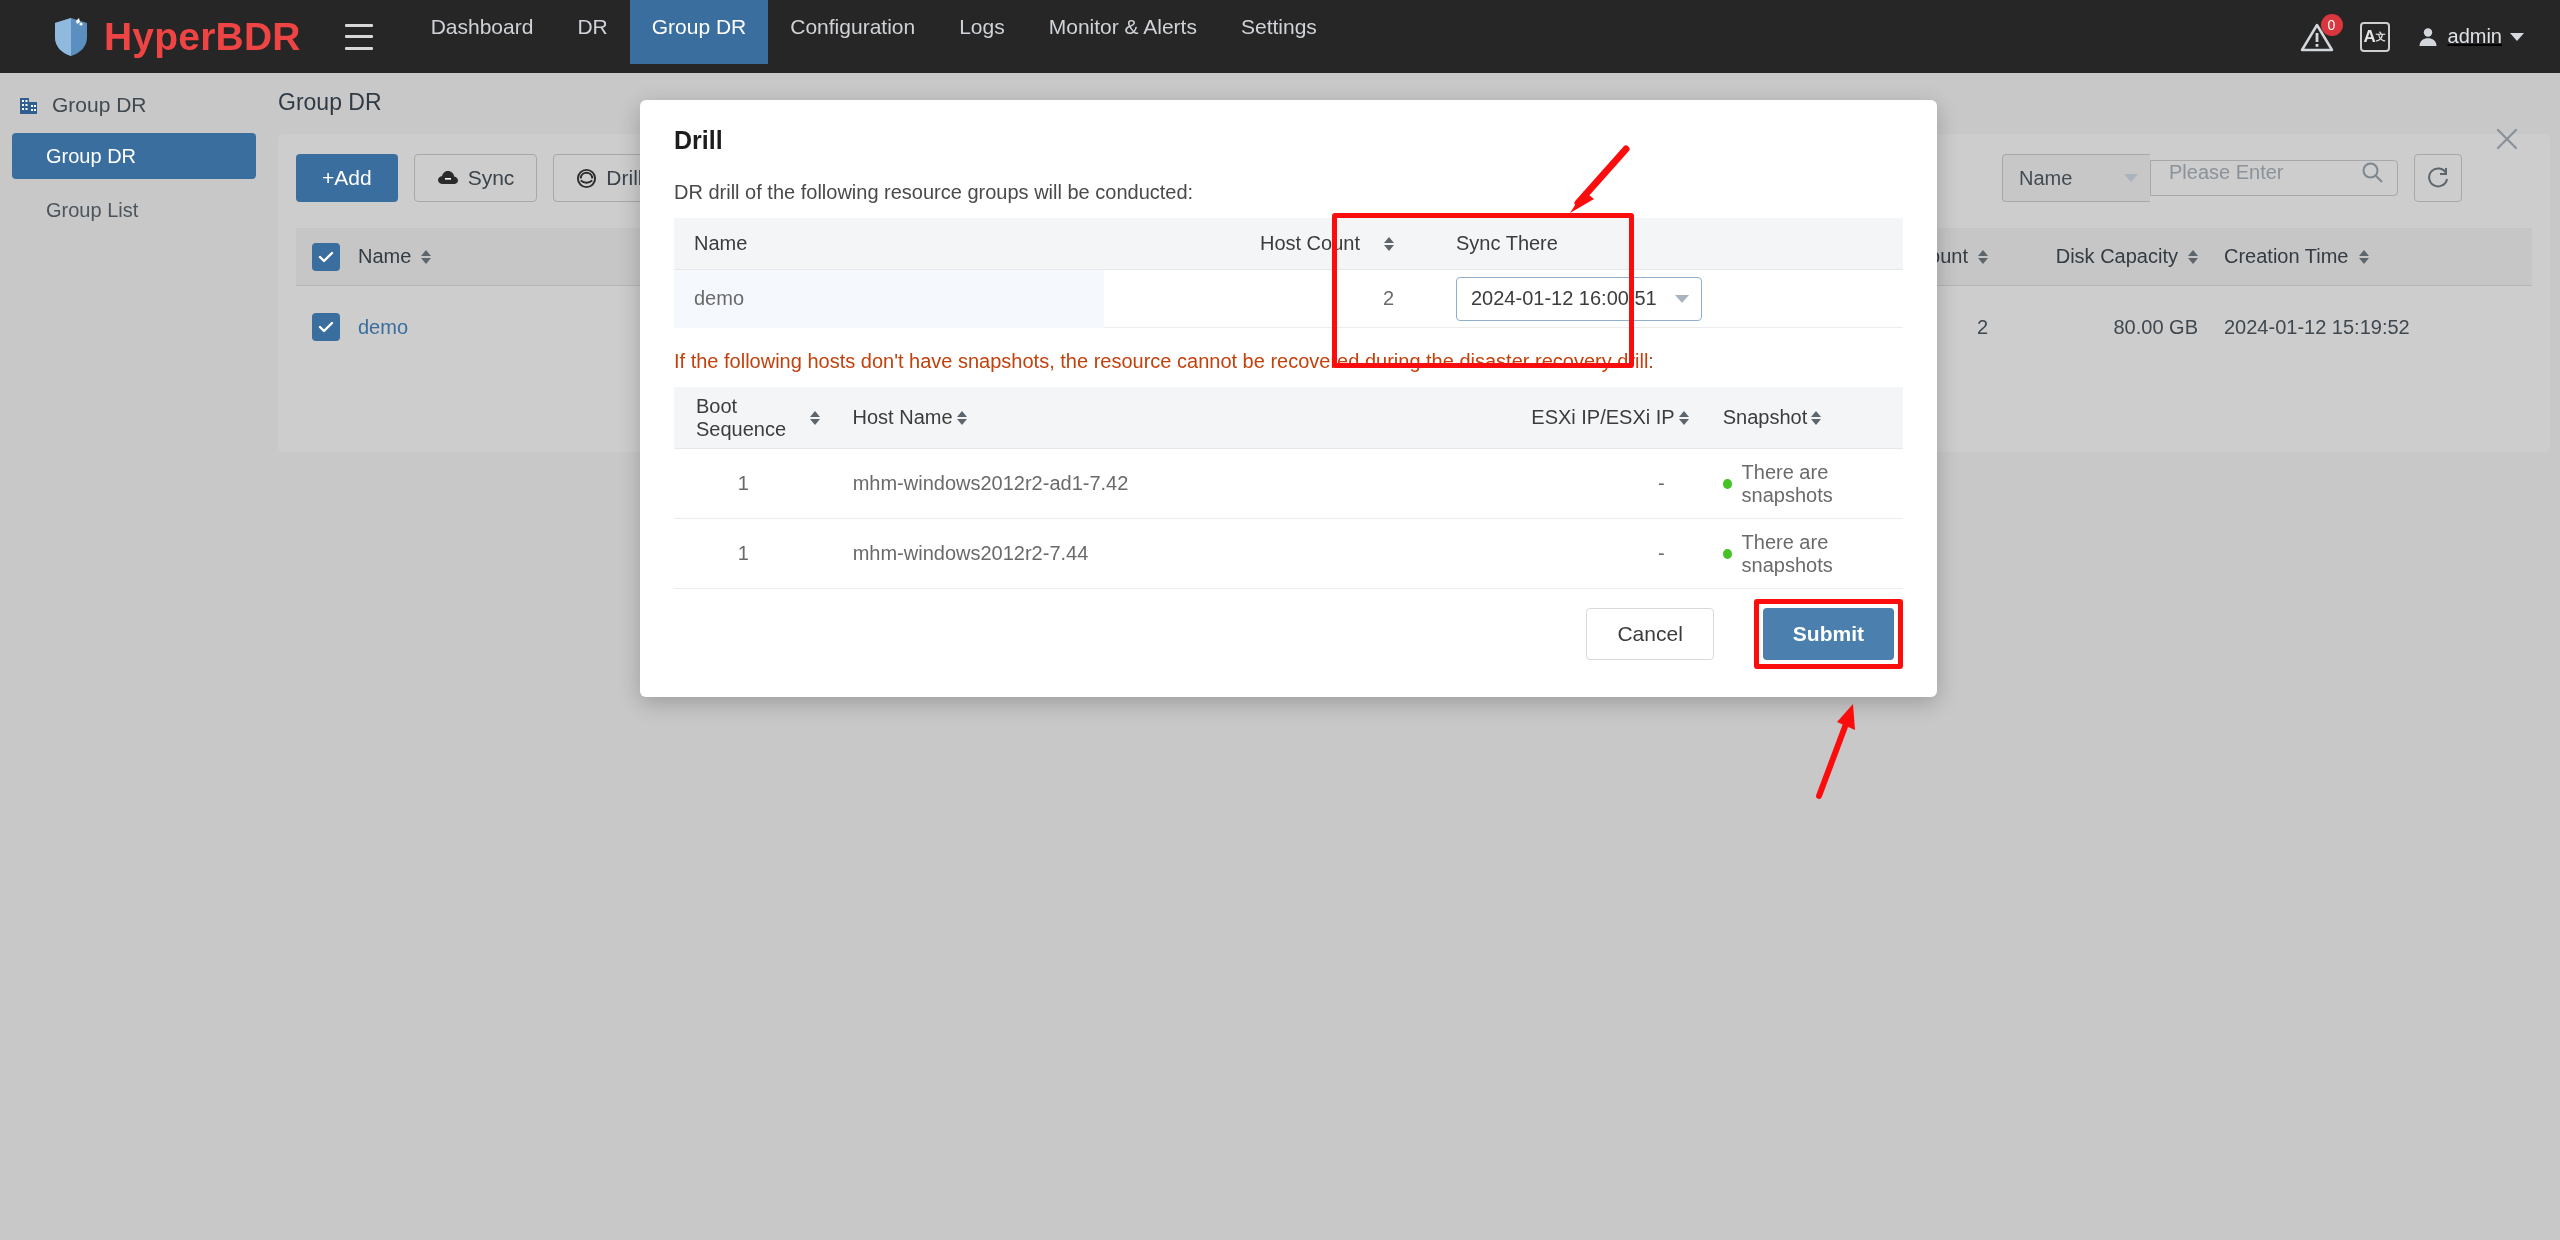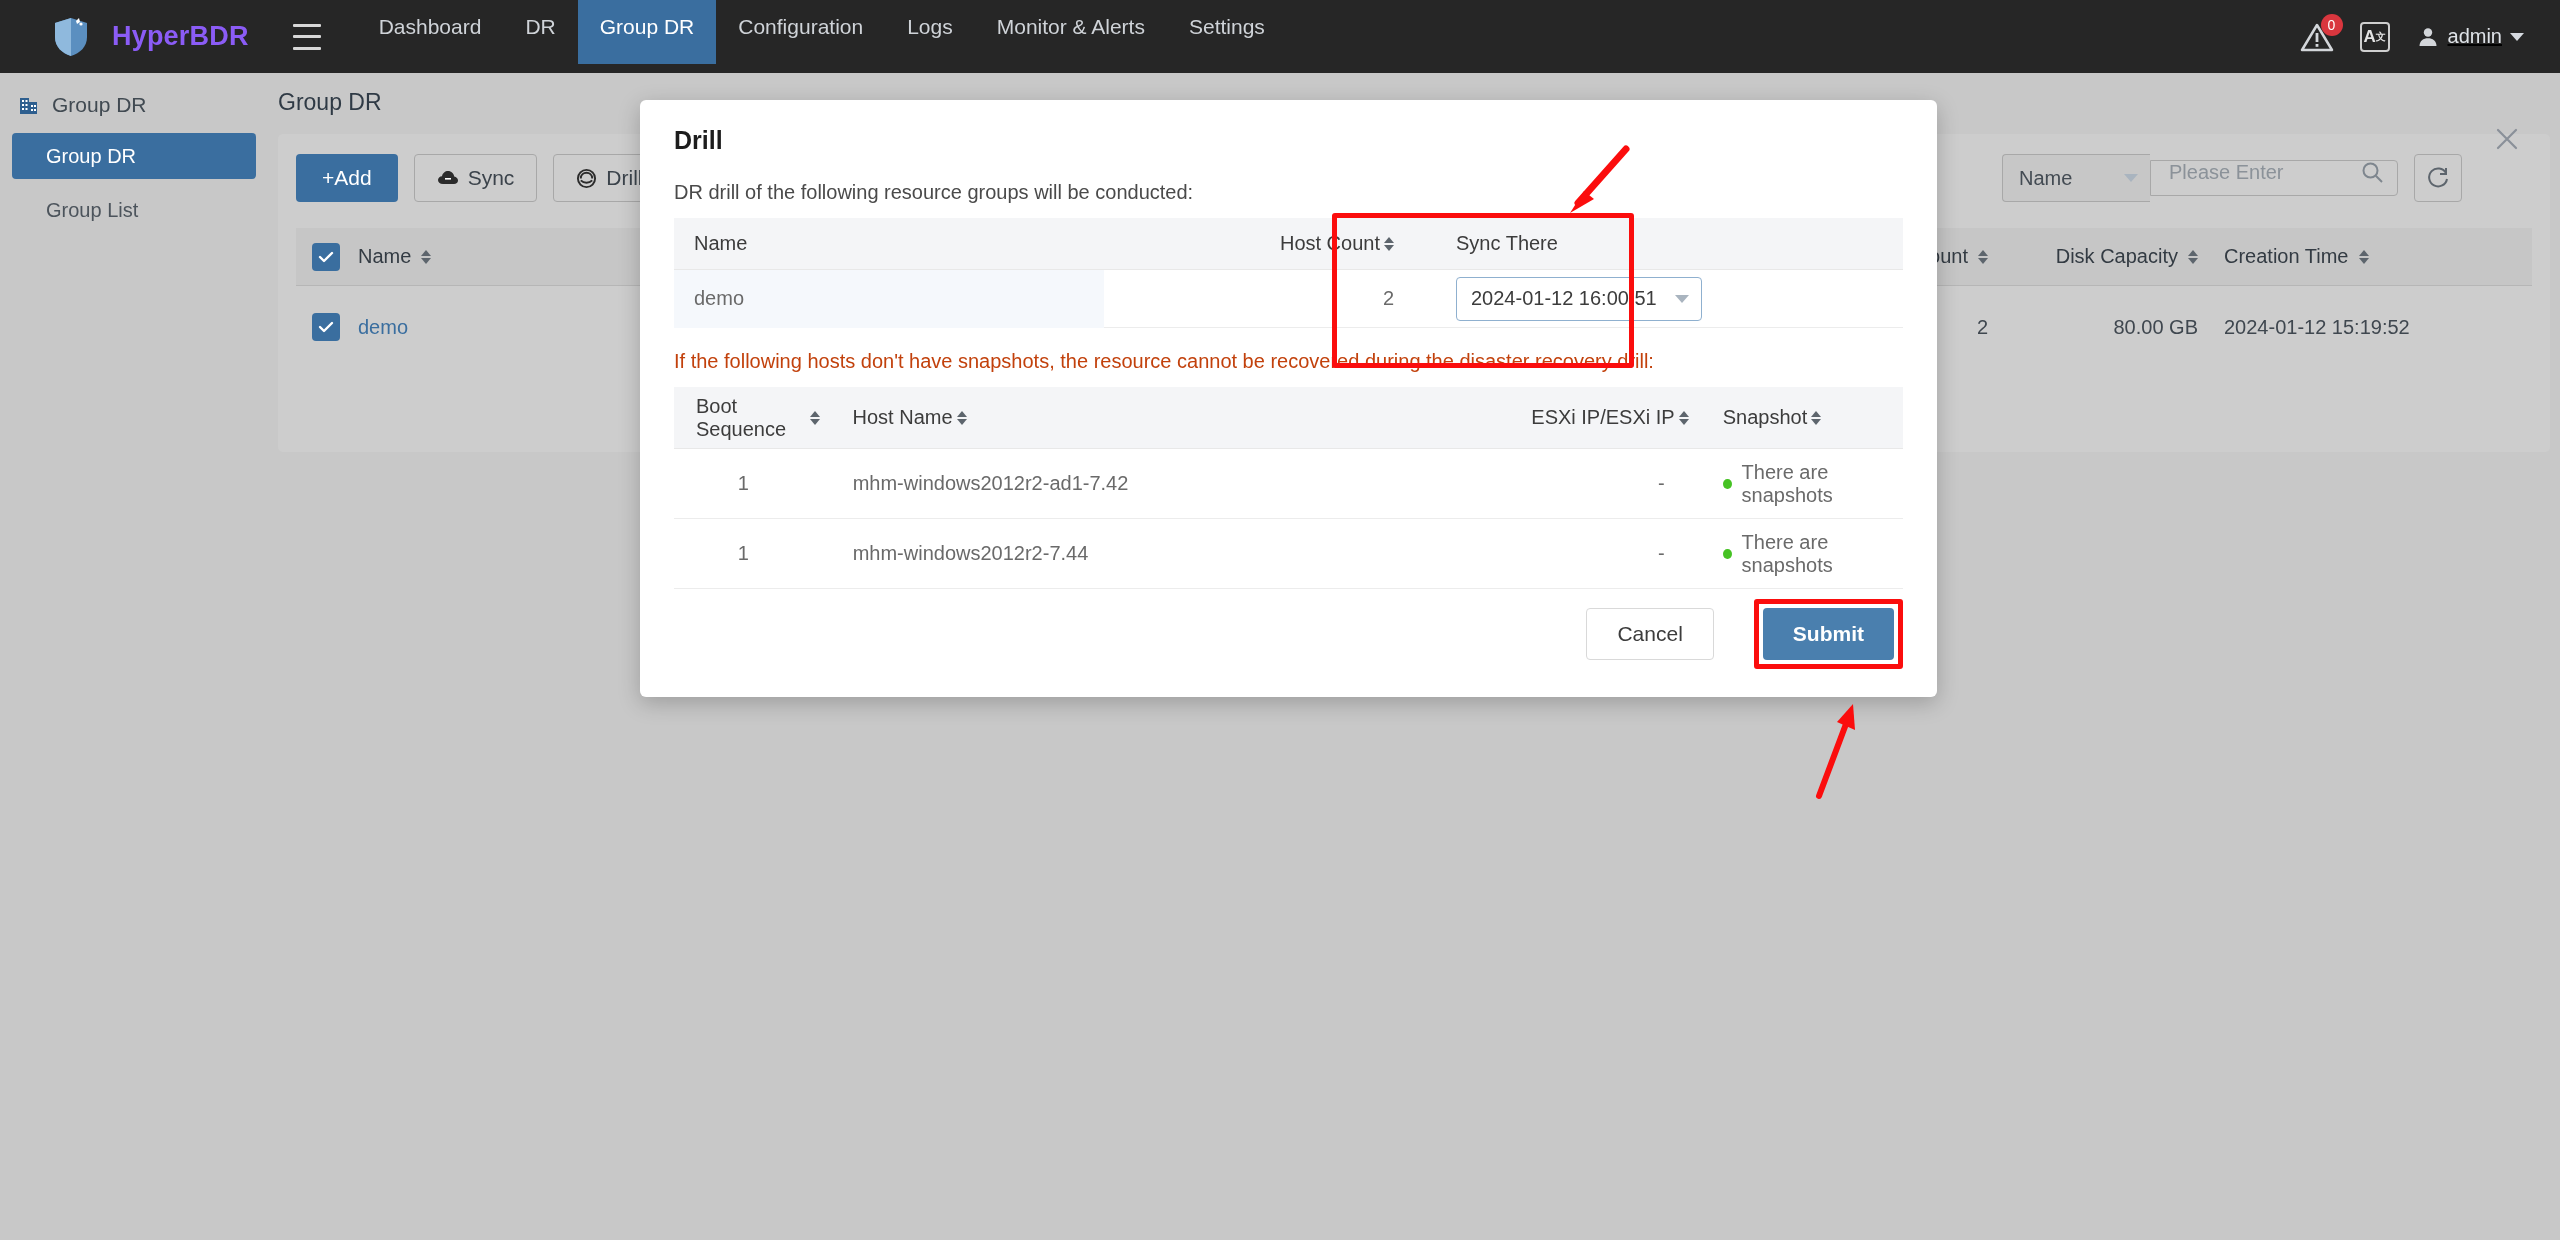--- a/index.html
+++ b/index.html
@@ -17,23 +17,22 @@
     width: 2560px; height: 73px;
     background: #262626;
     display: flex; align-items: center;
   }
   .brand {
     display: flex; align-items: center;
     margin-left: 52px; gap: 14px;
   }
   .brand-logo { width: 38px; height: 40px; display:block; }
   .brand-name {
-    color: #8b5cf6; font-size: 27px; font-weight: bold;
+    color: #ef4444; font-size: 39px; font-weight: bold;
     letter-spacing: .2px;
-    margin-left: 8px;
   }
   .hamburger {
     margin-left: 44px; width: 28px; height: 26px;
     display: flex; flex-direction: column; justify-content: space-between;
     cursor: pointer;
   }
   .hamburger span { display:block; height: 3px; background: #d8d8d8; border-radius: 1px; }
   .navitems { display: flex; align-items: stretch; height: 92px; margin-left: 36px; }
   .navitem {
     display: flex; align-items: center; padding: 0 22px;
@@ -185,21 +184,21 @@
     display: flex; align-items: center; height: 52px;
     background: #f4f5f7; border-bottom: 1px solid #e8e8e8;
   }
   .mtrow {
     display: flex; align-items: center; height: 58px;
     border-bottom: 1px solid #ececec;
   }
   .mth { font-size: 20px; color: #3c3c3c; display:flex; align-items:center; }
   .mtd { font-size: 20px; color: #6a6a6a; display:flex; align-items:center; }
   .g1-name  { width: 430px; padding-left: 20px; }
-  .g1-count { width: 330px; justify-content: flex-end; padding-right: 40px; }
+  .g1-count { width: 330px; justify-content: flex-end; padding-right: 40px; gap: 20px; }
   .g1-sync  { width: 320px; padding-left: 22px; }
   .row-name-hl { background: #f5f8fc; height: 58px; display:flex; align-items:center; }
 
   .mtd-select {
     width: 246px; height: 44px; border: 1px solid #8fb0cf; border-radius: 4px;
     display: flex; align-items: center; justify-content: space-between;
     padding: 0 12px 0 14px; font-size: 20px; color: #3c3c3c;
     background: #fff; cursor: pointer;
   }
   .chev {

